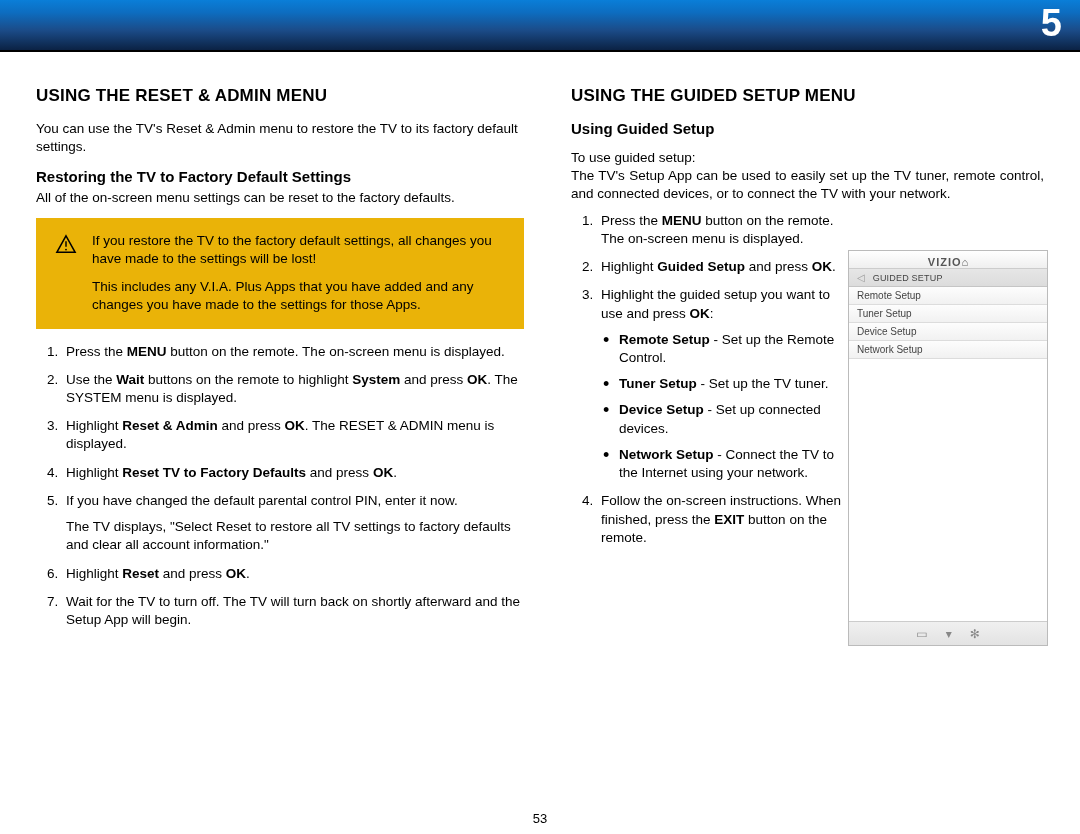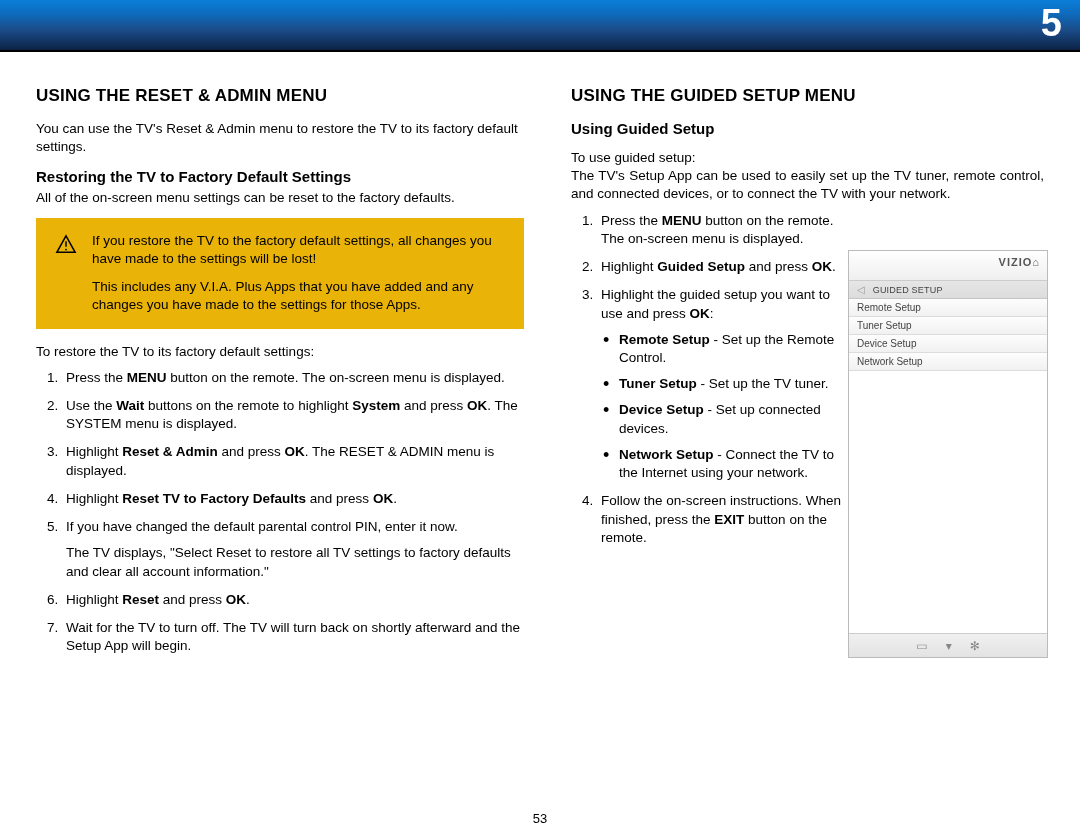--- a/index.html
+++ b/index.html
@@ -104,23 +104,23 @@
   top: 164px;
   right: -4px;
   width: 200px;
   border: 1px solid #bbb;
   background: #fff;
   font-size: 10.5px;
 }
 .osd-header {
   display: flex;
   align-items: center;
-  justify-content: flex-end;
+  justify-content: center;
   background: linear-gradient(180deg, #fff 0%, #efefef 100%);
-  padding: 5px 8px 12px 8px;
+  padding: 5px 8px 0 8px;
   border-bottom: 1px solid #ccc;
 }
 .osd-logo {
   font-weight: 700;
   letter-spacing: 1px;
   font-size: 11px;
   color: #555;
 }
 .osd-home { font-size: 11px; color: #666; }
 .osd-title-row {
@@ -181,21 +181,20 @@
             <line x1="12" y1="8" x2="12" y2="14" stroke="#000" stroke-width="1.6"></line>
             <circle cx="12" cy="17" r="1" fill="#000"></circle>
           </svg>
       </div>
       <div class="callout-body">
         <p>If you restore the TV to the factory default settings, all changes you have made to the settings will be lost!</p>
         <p>This includes any V.I.A. Plus Apps that you have added and any changes you have made to the settings for those Apps.</p>
       </div>
     </div>
 
-    <p class="body-text">To restore the TV to its factory default settings:</p>
 
     <ol class="steps">
       <li><span>Press the </span><b>MENU</b><span> button on the remote. The on-screen menu is displayed.</span></li>
       <li><span>Use the </span><b>Wait</b><span> buttons on the remote to highlight </span><b>System</b><span> and press </span><b>OK</b><span>. The SYSTEM menu is displayed.</span></li>
       <li><span>Highlight </span><b>Reset &amp; Admin</b><span> and press </span><b>OK</b><span>. The RESET &amp; ADMIN menu is displayed.</span></li>
       <li><span>Highlight </span><b>Reset TV to Factory Defaults</b><span> and press </span><b>OK</b><span>.</span></li>
       <li><span>If you have changed the default parental control PIN, enter it now.</span>
         <p>The TV displays, "Select Reset to restore all TV settings to factory defaults and clear all account information."</p>
       </li>
       <li><span>Highlight </span><b>Reset</b><span> and press </span><b>OK</b><span>.</span></li>

